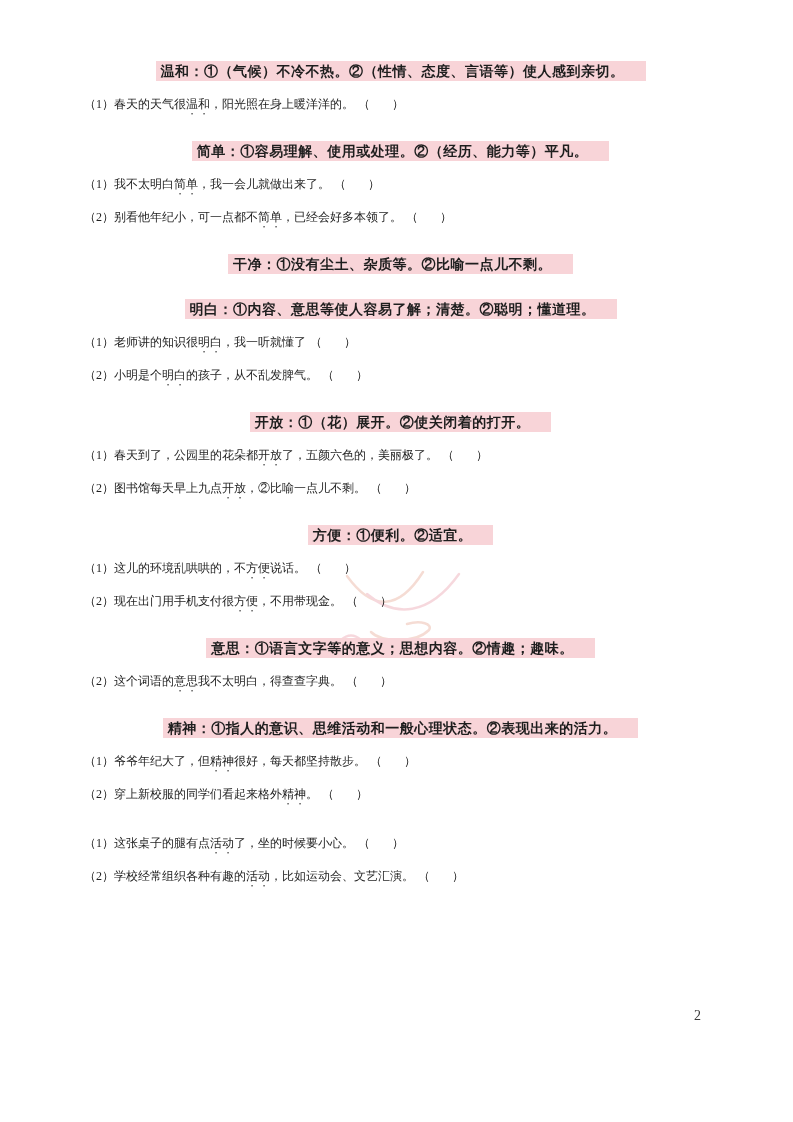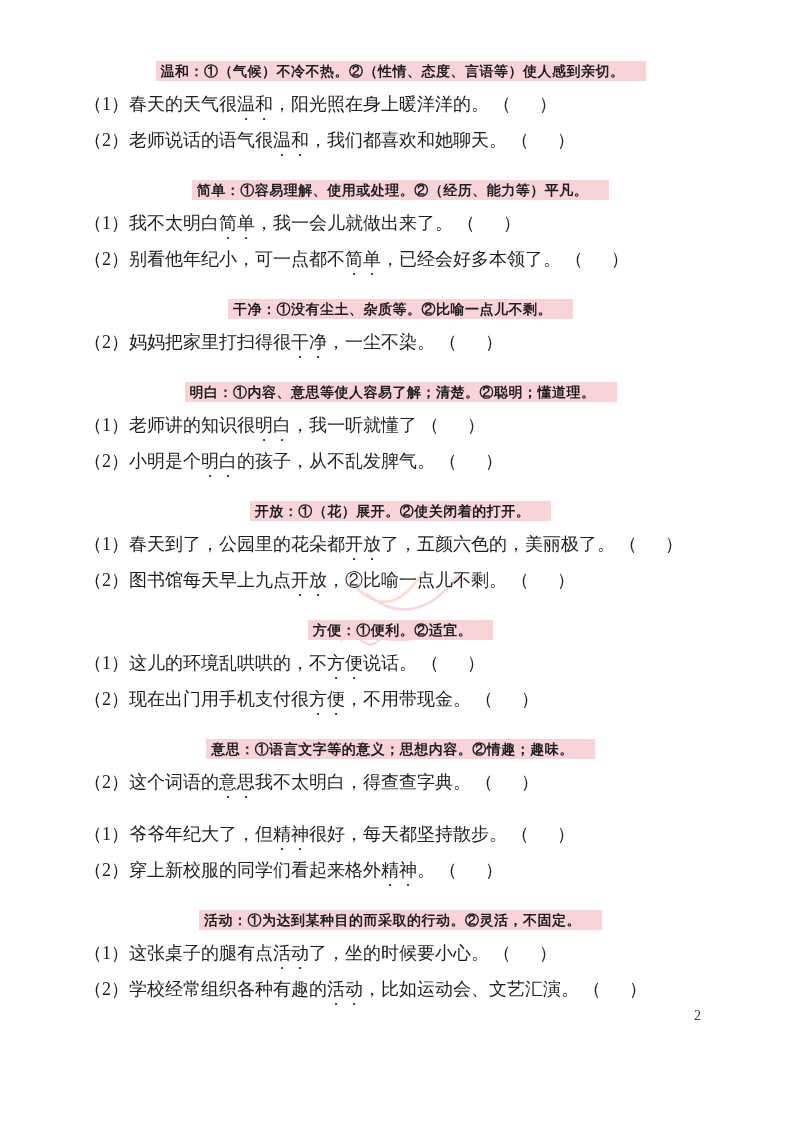--- a/index.html
+++ b/index.html
@@ -34,21 +34,21 @@
     display: inline;
     background: var(--hl, #f8d4d8);
     font-weight: bold;
     font-size: 14px;
     padding: 3px 21px 2px 5px;
     letter-spacing: 0.5px;
   }
   p.sentence {
     margin: 0;
     line-height: 33px;
-    font-size: 18px;
+    font-size: 12px;
     white-space: nowrap;
   }
   .em {
     -webkit-text-emphasis: filled dot var(--txt, #1e1e1e);
     -webkit-text-emphasis-position: under;
     text-emphasis: filled dot var(--txt, #1e1e1e);
     text-emphasis-position: under right;
   }
   .blank {
     letter-spacing: 5px;
@@ -82,30 +82,28 @@
       <path d="M126,14 C96,56 62,58 34,34" stroke="#f0b9c2"></path>
       <path d="M38,72 C48,82 82,84 96,70 C100,64 88,60 74,64"></path>
       <path d="M8,80 q10,-9 20,0 t18,0" stroke="#f0b9c2"></path>
     </g>
   </svg>
 
   <main class="content">
       <section class="word-section">
         <div class="header-row"><span class="hdr">温和：①（气候）不冷不热。②（性情、态度、言语等）使人感到亲切。</span></div>
         <p class="sentence"><span class="num">（1）</span><span>春天的天气很</span><span class="em">温和</span><span>，阳光照在身上暖洋洋的。</span><span class="blank">（　）</span></p>
-        <p class="sentence"><span class="num">（2）</span><span>老师说话的语气很</span><span class="em">温和</span><span>，我们都喜欢和她聊天。</span><span class="blank">（　）</span></p>
       </section>
       <section class="word-section">
         <div class="header-row"><span class="hdr">简单：①容易理解、使用或处理。②（经历、能力等）平凡。</span></div>
         <p class="sentence"><span class="num">（1）</span><span>我不太明白</span><span class="em">简单</span><span>，我一会儿就做出来了。</span><span class="blank">（　）</span></p>
         <p class="sentence"><span class="num">（2）</span><span>别看他年纪小，可一点都不</span><span class="em">简单</span><span>，已经会好多本领了。</span><span class="blank">（　）</span></p>
       </section>
       <section class="word-section">
         <div class="header-row"><span class="hdr">干净：①没有尘土、杂质等。②比喻一点儿不剩。</span></div>
-        <p class="sentence"><span class="num">（2）</span><span>妈妈把家里打扫得很</span><span class="em">干净</span><span>，一尘不染。</span><span class="blank">（　）</span></p>
       </section>
       <section class="word-section">
         <div class="header-row"><span class="hdr">明白：①内容、意思等使人容易了解；清楚。②聪明；懂道理。</span></div>
         <p class="sentence"><span class="num">（1）</span><span>老师讲的知识很</span><span class="em">明白</span><span>，我一听就懂了</span><span class="blank">（　）</span></p>
         <p class="sentence"><span class="num">（2）</span><span>小明是个</span><span class="em">明白</span><span>的孩子，从不乱发脾气。</span><span class="blank">（　）</span></p>
       </section>
       <section class="word-section">
         <div class="header-row"><span class="hdr">开放：①（花）展开。②使关闭着的打开。</span></div>
         <p class="sentence"><span class="num">（1）</span><span>春天到了，公园里的花朵都</span><span class="em">开放</span><span>了，五颜六色的，美丽极了。</span><span class="blank">（　）</span></p>
         <p class="sentence"><span class="num">（2）</span><span>图书馆每天早上九点</span><span class="em">开放</span><span>，②比喻一点儿不剩。</span><span class="blank">（　）</span></p>
@@ -113,24 +111,24 @@
       <section class="word-section">
         <div class="header-row"><span class="hdr">方便：①便利。②适宜。</span></div>
         <p class="sentence"><span class="num">（1）</span><span>这儿的环境乱哄哄的，不</span><span class="em">方便</span><span>说话。</span><span class="blank">（　）</span></p>
         <p class="sentence"><span class="num">（2）</span><span>现在出门用手机支付很</span><span class="em">方便</span><span>，不用带现金。</span><span class="blank">（　）</span></p>
       </section>
       <section class="word-section">
         <div class="header-row"><span class="hdr">意思：①语言文字等的意义；思想内容。②情趣；趣味。</span></div>
         <p class="sentence"><span class="num">（2）</span><span>这个词语的</span><span class="em">意思</span><span>我不太明白，得查查字典。</span><span class="blank">（　）</span></p>
       </section>
       <section class="word-section">
+        <div class="header-row"><span class="hdr">精神：①指人的意识、思维活动和一般心理状态。②表现出来的活力。</span></div>
         <p class="sentence"><span class="num">（1）</span><span>爷爷年纪大了，但</span><span class="em">精神</span><span>很好，每天都坚持散步。</span><span class="blank">（　）</span></p>
         <p class="sentence"><span class="num">（2）</span><span>穿上新校服的同学们看起来格外</span><span class="em">精神</span><span>。</span><span class="blank">（　）</span></p>
       </section>
       <section class="word-section">
-        <div class="header-row"><span class="hdr">活动：①为达到某种目的而采取的行动。②灵活，不固定。</span></div>
         <p class="sentence"><span class="num">（1）</span><span>这张桌子的腿有点</span><span class="em">活动</span><span>了，坐的时候要小心。</span><span class="blank">（　）</span></p>
         <p class="sentence"><span class="num">（2）</span><span>学校经常组织各种有趣的</span><span class="em">活动</span><span>，比如运动会、文艺汇演。</span><span class="blank">（　）</span></p>
       </section>
     </main>
 
   <div class="page-number">2</div>
 </div>
 
 </body></html>

